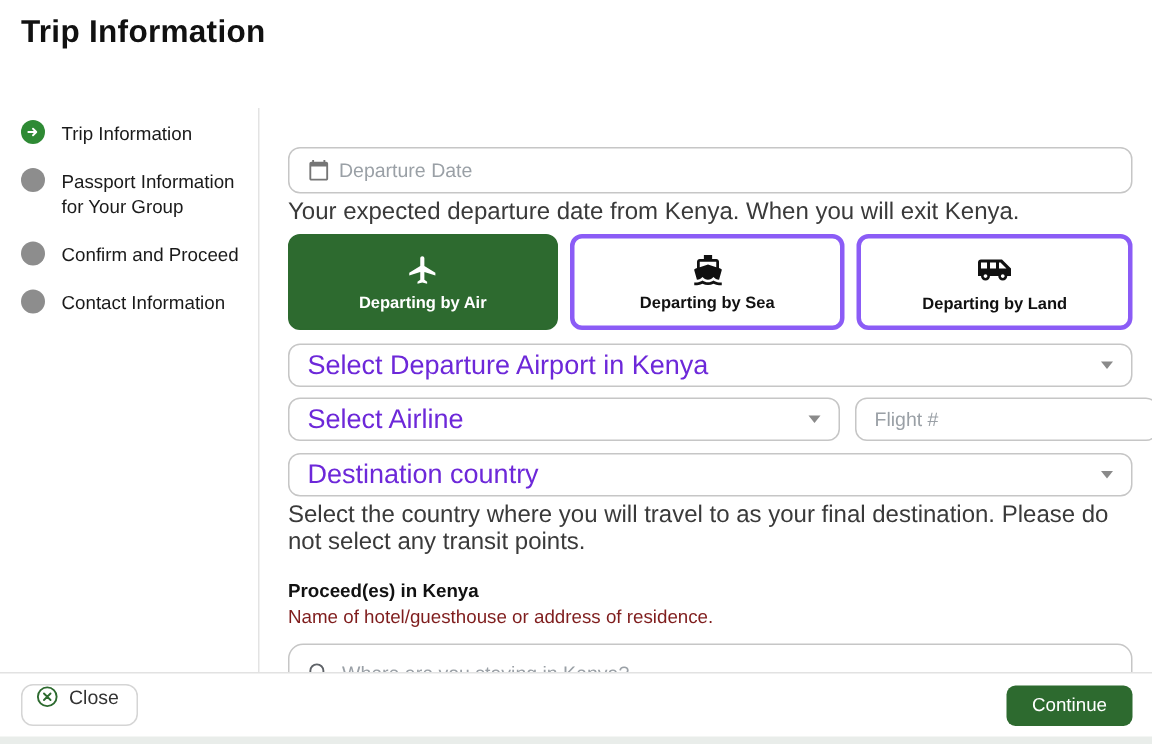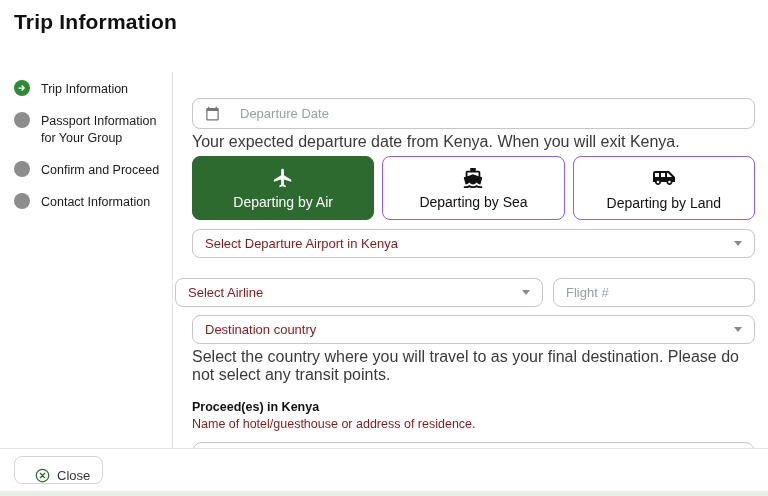--- a/index.html
+++ b/index.html
@@ -20,58 +20,58 @@
   .step .dot.active { background:#2e8a34; }
   .step .dot.inactive { background:#8d8d8d; }
   .step .lbl { font-size:12.5px; line-height:1.3; color:#1a1a1a; padding-top:1px; }
 
   
   .main { position:absolute; left:174px; top:72px; right:0; bottom:48px;
     overflow:hidden; padding:19px 13px 0 18px; }
   .sec-title { font-size:12.5px; font-weight:bold; color:#111; }
   .help { font-size:16px; color:#3a3a3a; margin-top:4px; }
 
-  .field { display:flex; align-items:center; gap:20px; border:1px solid #c6c6c6;
+  .field { display:flex; align-items:center; gap:6px; border:1px solid #c6c6c6;
     border-radius:8px; background:#fff; padding:0 12px; }
   .field input { border:none; outline:none; flex:1; font-size:13px; height:100%;
     font-family:inherit; color:#333; background:transparent; }
   .field input::placeholder { color:#9aa0a6; opacity:1; }
-  .ph { flex:1; font-size:13px; color:#7f1d1d; white-space:nowrap; overflow:hidden; }
+  .ph { flex:1; font-size:18px; color:#6d28d9; white-space:nowrap; overflow:hidden; }
 
   .date-field { margin-top:7px; height:31px; }
 
   .modes { display:flex; gap:8px; margin-top:5px; }
   .mode { flex:1; height:64px; border-radius:8px; display:flex; flex-direction:column;
     align-items:center; justify-content:center; gap:5px; cursor:pointer;
-    background:#fff; border:1px solid #8b5cf6; }
+    background:#fff; border:3px solid #8b5cf6; }
   .mode.selected { background:#2d6a2f; border:1px solid #2d6a2f; }
-  .mode .mlabel { font-size:14px; font-weight:normal; color:#111; }
+  .mode .mlabel { font-size:11px; font-weight:bold; color:#111; }
   .mode.selected .mlabel { color:#fff; }
 
   .select { margin-top:9px; height:29px; cursor:pointer; }
   .caret { width:0; height:0; border-left:4px solid transparent;
     border-right:4px solid transparent; border-top:5px solid #8a8a8a; flex:0 0 auto; }
 
-  .row2 { display:flex; gap:10px; margin-top:20px;justify-content:flex-end; }
+  .row2 { display:flex; gap:10px; margin-top:7px; }
   .row2 .select { margin-top:0; flex:0 0 368px; }
   .row2 .text-field { height:29px; flex:1; }
 
   .addr-title { margin-top:16px; }
   .addr-sub { font-size:12.5px; color:#7f1d1d; margin-top:3px; }
 
   .search-field { margin-top:11px; height:38px; border-radius:10px; gap:8px; }
 
   
   .footer { position:absolute; left:0; right:0; bottom:0; height:48px; }
   .footer .bar { position:absolute; left:0; right:0; top:0; height:43px; background:#fff;
     border-top:1px solid #e2e2e2; display:flex; align-items:center;
     justify-content:space-between; padding:0 13px 0 14px; }
   .footer .strip { position:absolute; left:0; right:0; bottom:0; height:5px; background:#e9edea; }
-  .btn-close { display:flex; align-items:flex-end; gap:7px; background:#fff;
-    border:1px solid #d5d5d5; border-radius:8px; height:28px; padding:0 12px 0 20px;
+  .btn-close { display:flex; align-items:flex-start; gap:7px; background:#fff;
+    border:1px solid #d5d5d5; border-radius:8px; height:28px; padding:0 12px 0 9px;
     font-size:13px; color:#333; cursor:pointer; font-family:inherit; }
   .btn-continue { background:#2d6a2f; color:#fff; border:none; border-radius:6px;
     height:27px; width:84px; font-size:12.5px; cursor:pointer; font-family:inherit; }
 
   .icon { display:inline-flex; align-items:center; justify-content:center; flex:0 0 auto; }
 </style>
 </head>
 <body>
 
 <div class="hdr">
@@ -181,15 +181,16 @@
   <div class="bar">
     <button class="btn-close">
       <span class="icon">
         <svg width="15" height="15" viewBox="0 0 24 24">
             <circle cx="12" cy="12" r="10" fill="none" stroke="#2d6a2f" stroke-width="2"></circle>
             <path d="M8.5 8.5l7 7M15.5 8.5l-7 7" stroke="#2d6a2f" stroke-width="2" stroke-linecap="round"></path>
           </svg>
       </span>
       <span>Close</span>
     </button>
+    <button class="btn-continue">Continue</button>
   </div>
   <div class="strip"></div>
 </div>
 
 </body></html>

